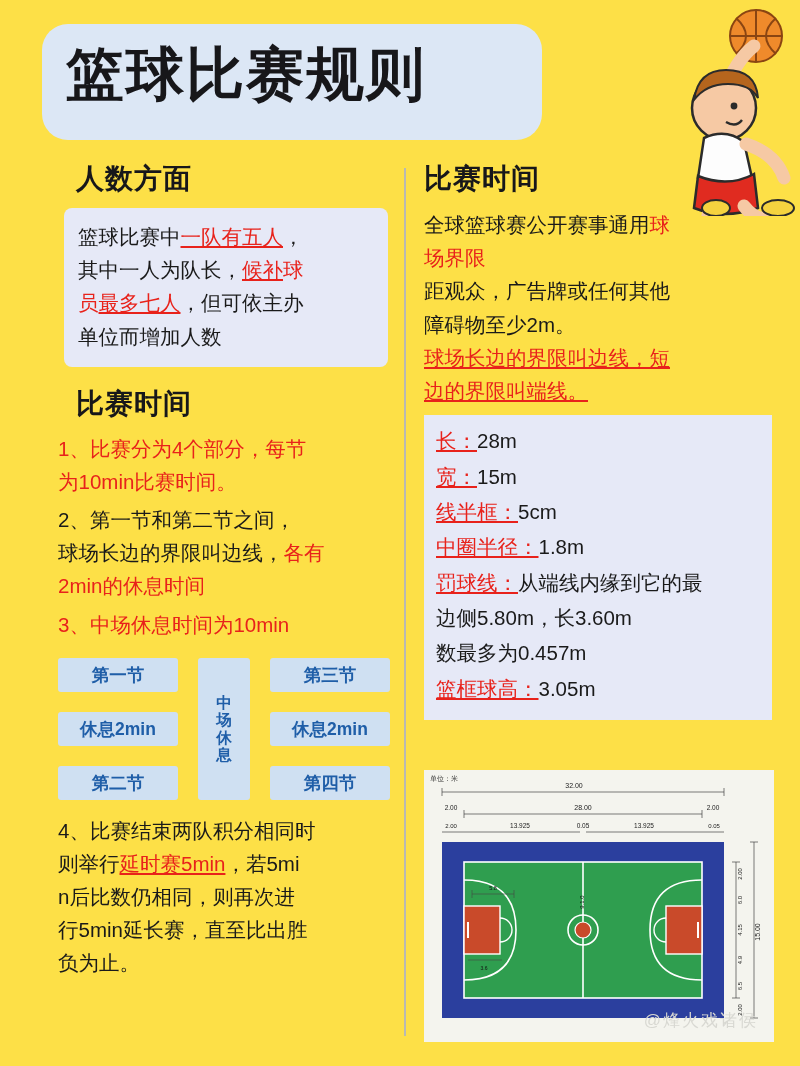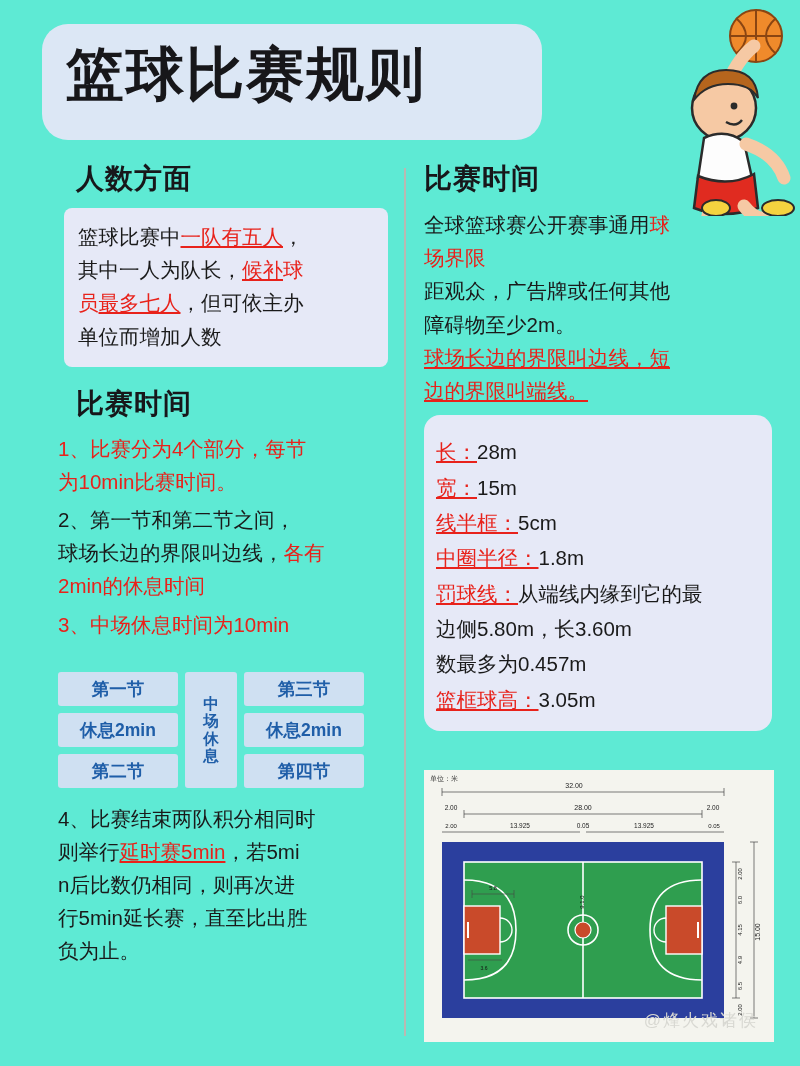--- a/index.html
+++ b/index.html
@@ -12,21 +12,21 @@
     background: #fdf6e0;
     font-family: "Liberation Sans", sans-serif;
     overflow: hidden;
     position: relative;
   }
   .page {
     position: relative;
     width: 800px;
     height: 1066px;
     box-sizing: border-box;
-    background: #5eead4;
+    background: #fde047;
   }
 
   
   .title-card {
     position: absolute;
     left: 42px;
     top: 24px;
     width: 500px;
     height: 116px;
     background: #dce7f5;
@@ -118,26 +118,26 @@
   .list p {
     margin: 0 0 6px 0;
     color: #1a1a1a;
   }
   .list p.allred {
     color: #e8221b;
   }
 
   
   .quarters {
-    margin: 30px 0 14px 14px;
+    margin: 16px 0 14px 14px;
     width: 300px;
     display: grid;
     grid-template-columns: 120px 52px 120px;
     grid-template-rows: 34px 34px 34px;
-    gap: 7px;
+    gap: 20px;
     align-items: stretch;
   }
   .qcell {
     background: #cfe0f2;
     color: #1f5ea8;
     font-size: 17.5px;
     font-weight: bold;
     display: flex;
     align-items: center;
     justify-content: center;
@@ -163,22 +163,22 @@
   .tail {
     margin: 12px 0 0 14px;
     font-size: 20.5px;
     line-height: 1.62;
     color: #1a1a1a;
   }
 
   
   .spec-box {
     background: #e6e9f7;
-    border-radius: 16px;
-    padding: 21px 12px 12px 12px;
+    border-radius: 0;
+    padding: 10px 12px 12px 12px;
     margin-top: 8px;
   }
   .spec {
     font-size: 20.5px;
     line-height: 1.58;
     color: #1a1a1a;
     margin: 0 0 3px 0;
   }
   .spec .k {
     color: #e8221b;

